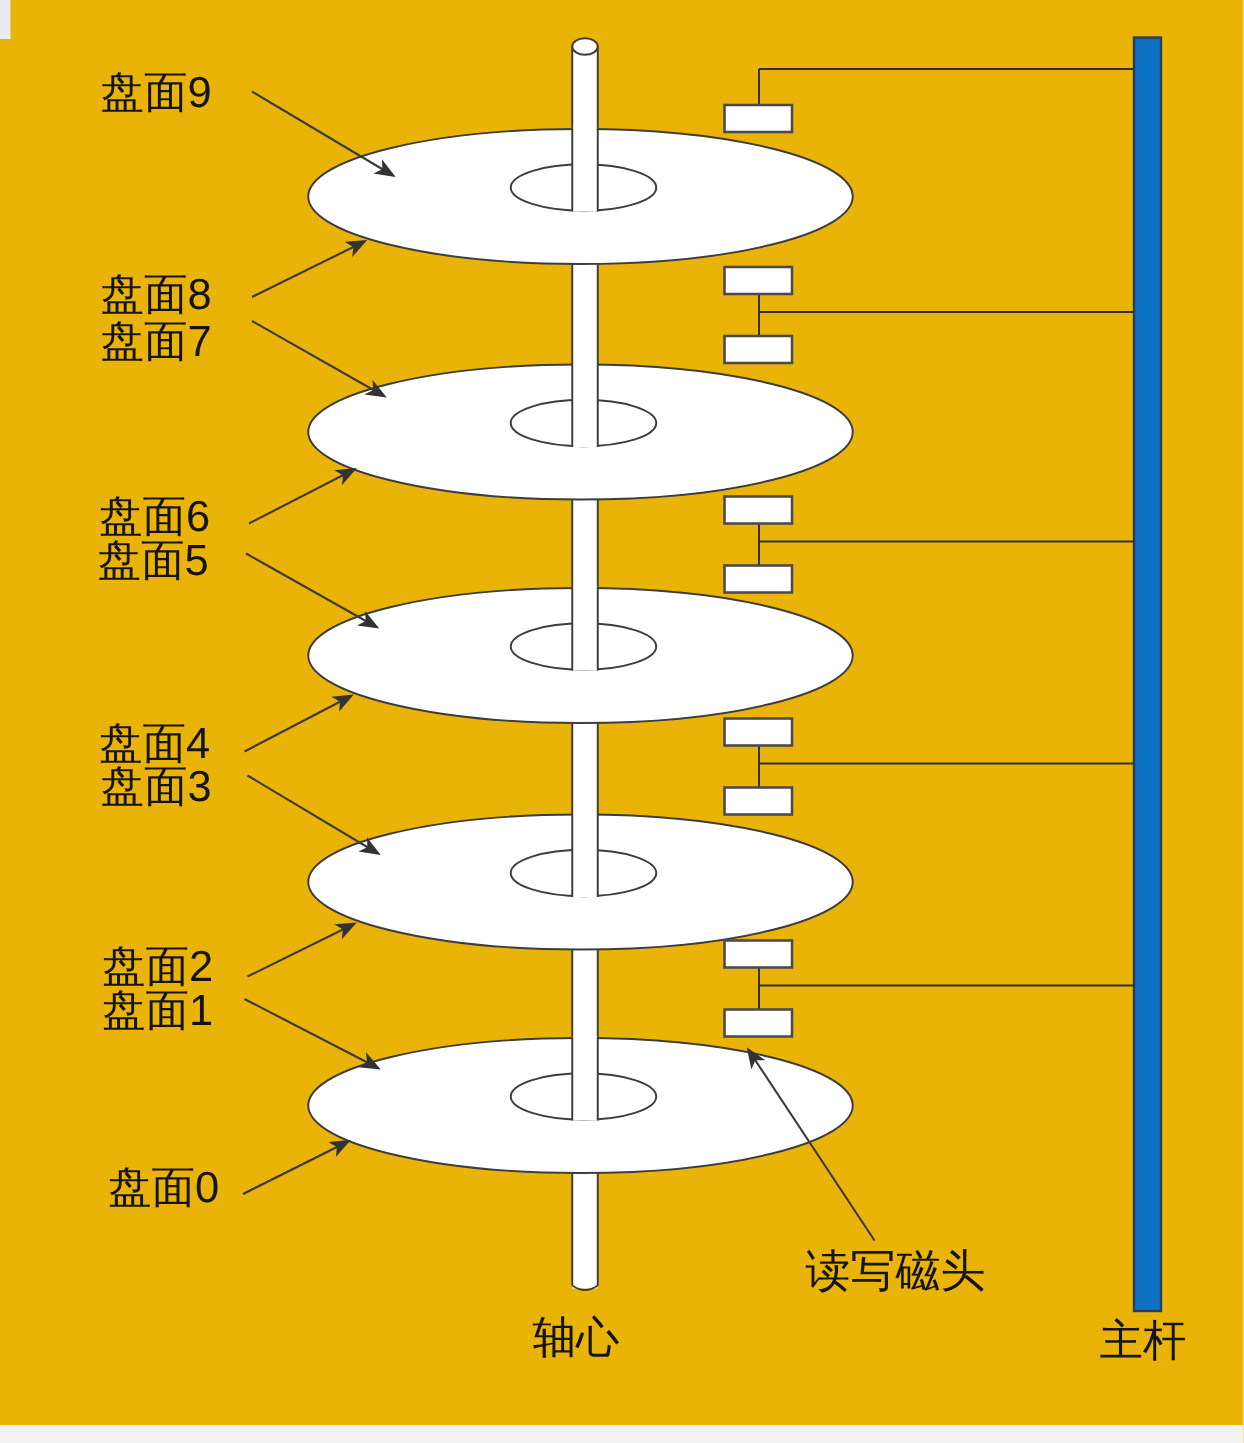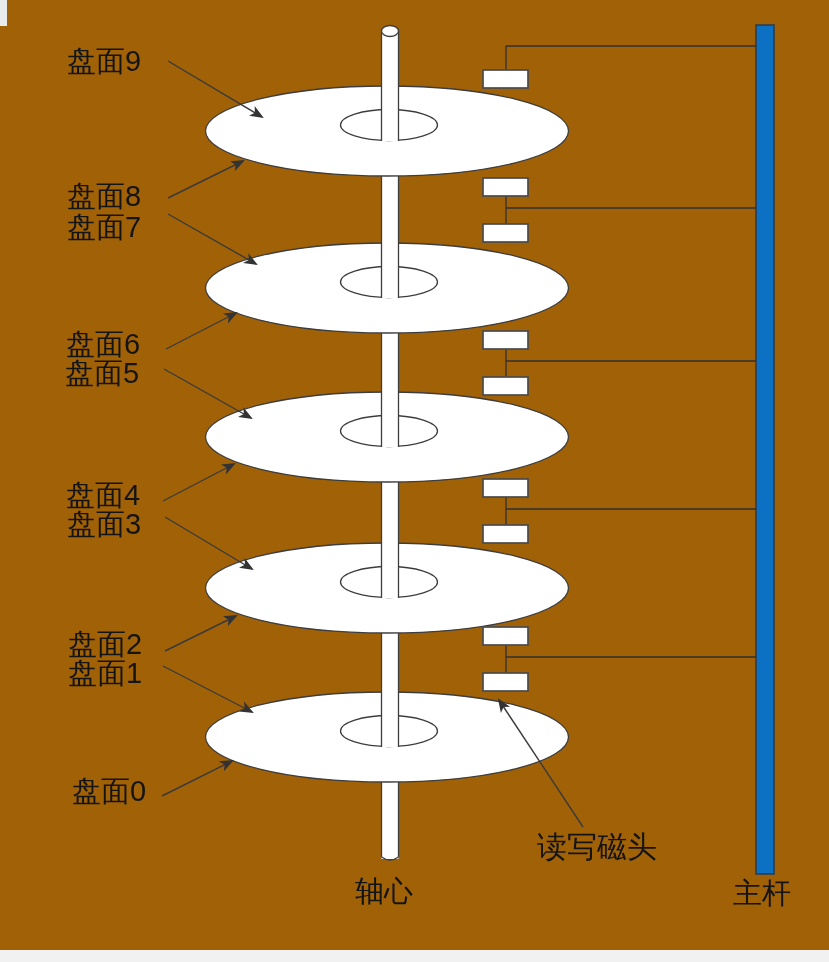--- a/index.html
+++ b/index.html
@@ -4,21 +4,21 @@
 <style>
   html, body {
     margin: 0;
     padding: 0;
     background: #ffffff;
   }
   .stage {
     position: relative;
     width: 829px;
     height: 962px;
-    background: #a16207;
+    background: #eab308;
     overflow: hidden;
     font-family: "Liberation Sans", "DejaVu Sans", sans-serif;
   }
   svg { display: block; }
   .lineart {
     stroke: #3d3d3d;
     stroke-width: 1.3;
     fill: none;
   }
   .whitefill {

